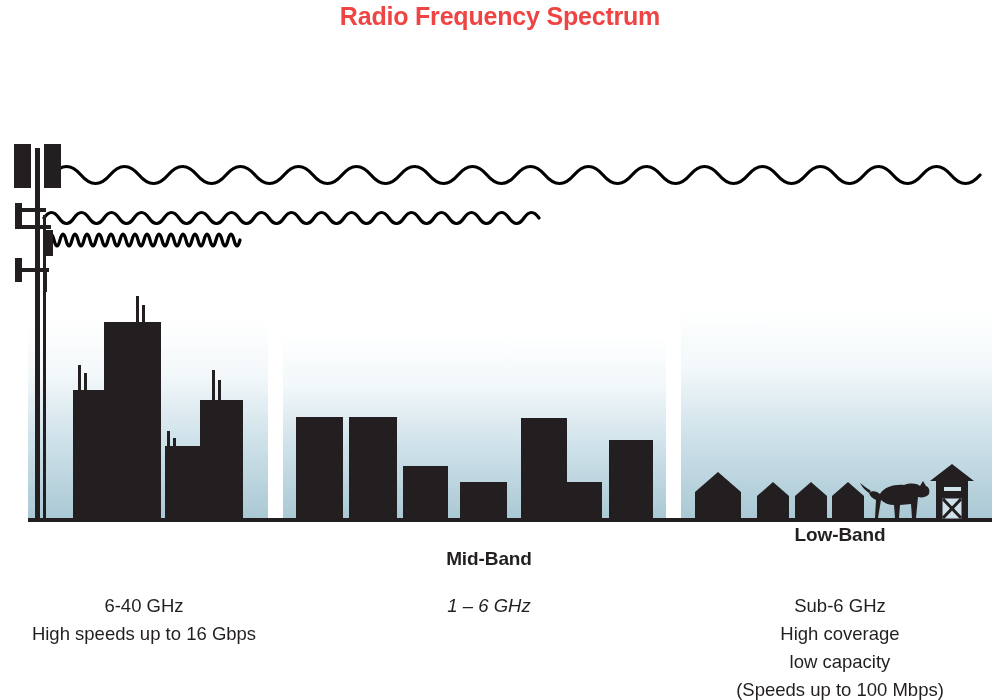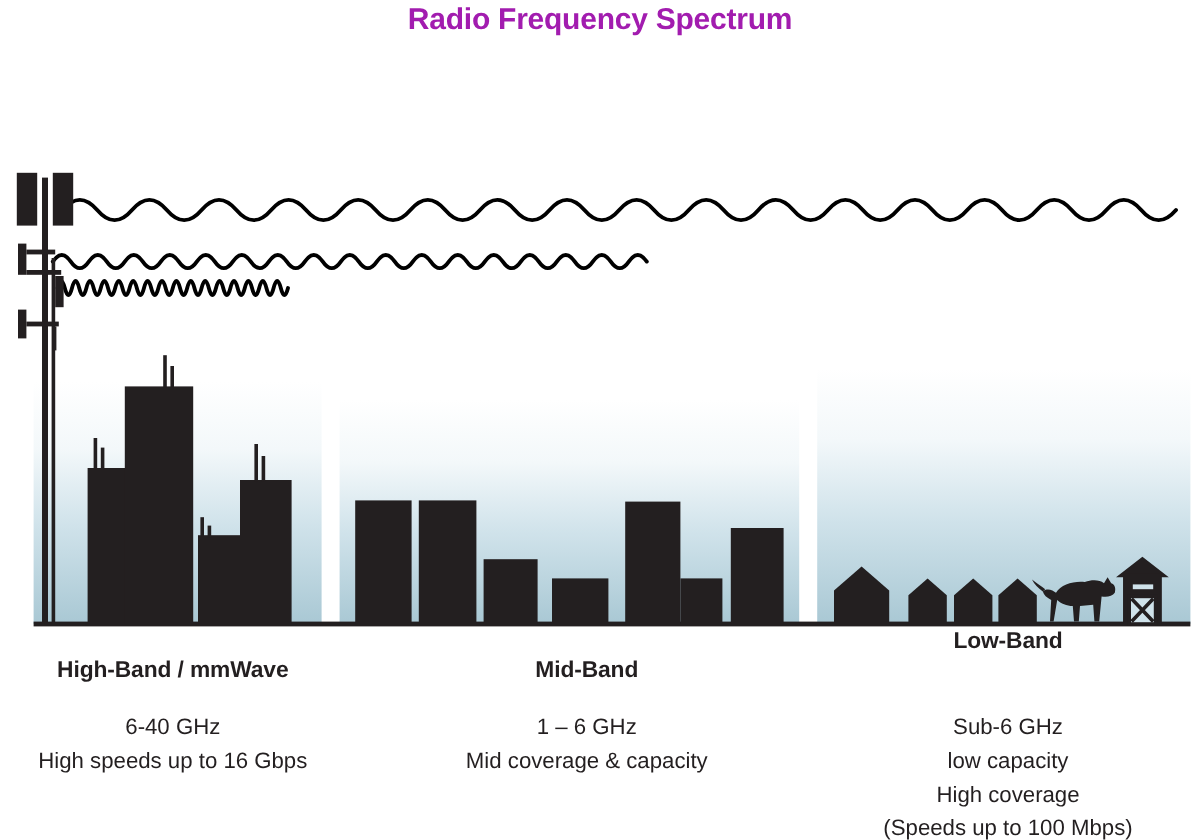--- a/index.html
+++ b/index.html
@@ -25,21 +25,21 @@
   .title {
     position: absolute;
     left: 0;
     top: 2px;
     width: 1000px;
     text-align: center;
     font-family: "Liberation Sans", sans-serif;
     font-size: 25px;
     font-weight: bold;
     letter-spacing: -0.2px;
-    color: #a21caf;
+    color: #ef4444;
   }
   .scene-svg {
     position: absolute;
     left: 0;
     top: 0;
   }
   .band-label {
     position: absolute;
     text-align: center;
     font-family: "Liberation Sans", sans-serif;
@@ -220,33 +220,31 @@
         <path d="M 930 481 L 952 464 L 974 481 L 968 481 L 968 520 L 936 520 L 936 481 Z"></path>
         <rect x="936" y="478" width="32" height="42"></rect>
         <rect x="944" y="487" width="17" height="4" fill="#cfe2ea"></rect>
         <rect x="941" y="497" width="22" height="23" fill="#cfe2ea"></rect>
         <rect x="941" y="497" width="22" height="23" fill="none" stroke="#231f20" stroke-width="3"></rect>
         <path d="M 943 499 L 961 518 M 961 499 L 943 518" stroke="#231f20" stroke-width="3" fill="none"></path>
       </g>
     </g>
   </svg>
 
-  <div class="band-label" style="left:4px; top:548px; width:280px;">High-Band / mmWave</div>
   <div class="band-lines" style="left:4px; top:592px; width:280px;">
     <div>6-40 GHz</div>
     <div>High speeds up to 16 Gbps</div>
   </div>
 
   <div class="band-label" style="left:349px; top:548px; width:280px;text-align:center;">Mid-Band</div>
-  <div class="band-lines" style="left:349px; top:592px; width:280px;">
+  <div class="band-lines" style="left:349px; top:592px; width:280px;font-style:italic;">
     <div>1 – 6 GHz</div>
-    <div>Mid coverage &amp; capacity</div>
   </div>
 
   <div class="band-label" style="left:700px; top:524px; width:280px;">Low-Band</div>
   <div class="band-lines" style="left:700px; top:592px; width:280px;">
     <div>Sub-6 GHz</div>
+    <div>High coverage</div>
     <div>low capacity</div>
-    <div>High coverage</div>
     <div>(Speeds up to 100 Mbps)</div>
   </div>
 
 </div>
 
 </body></html>

